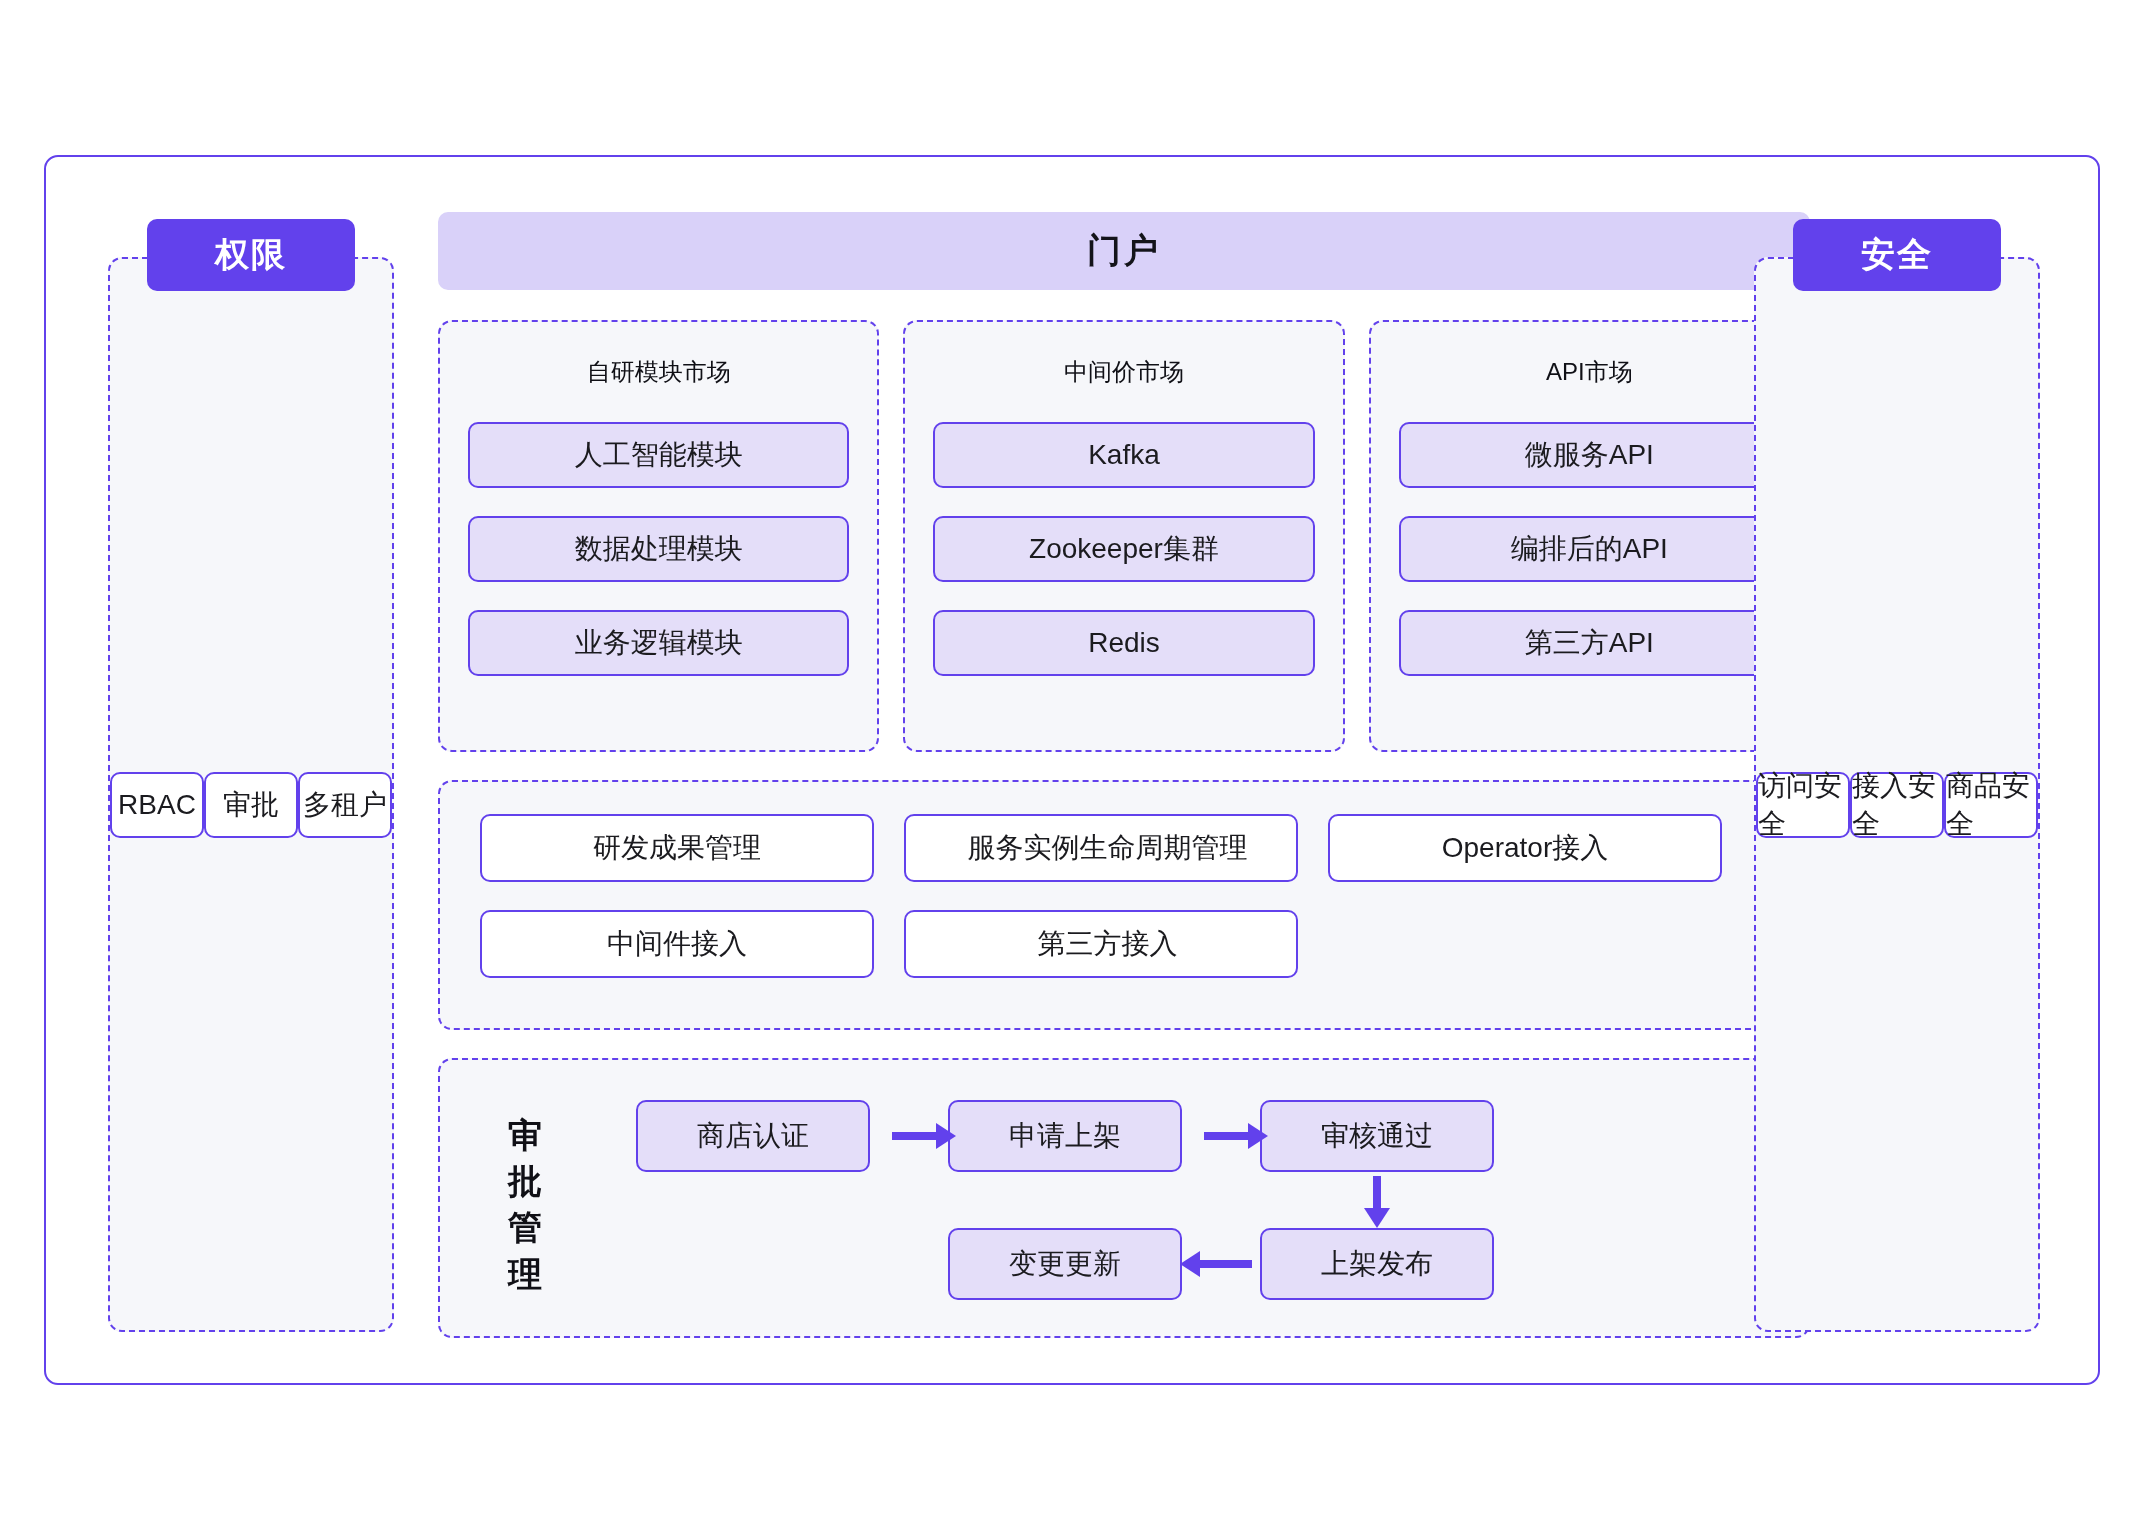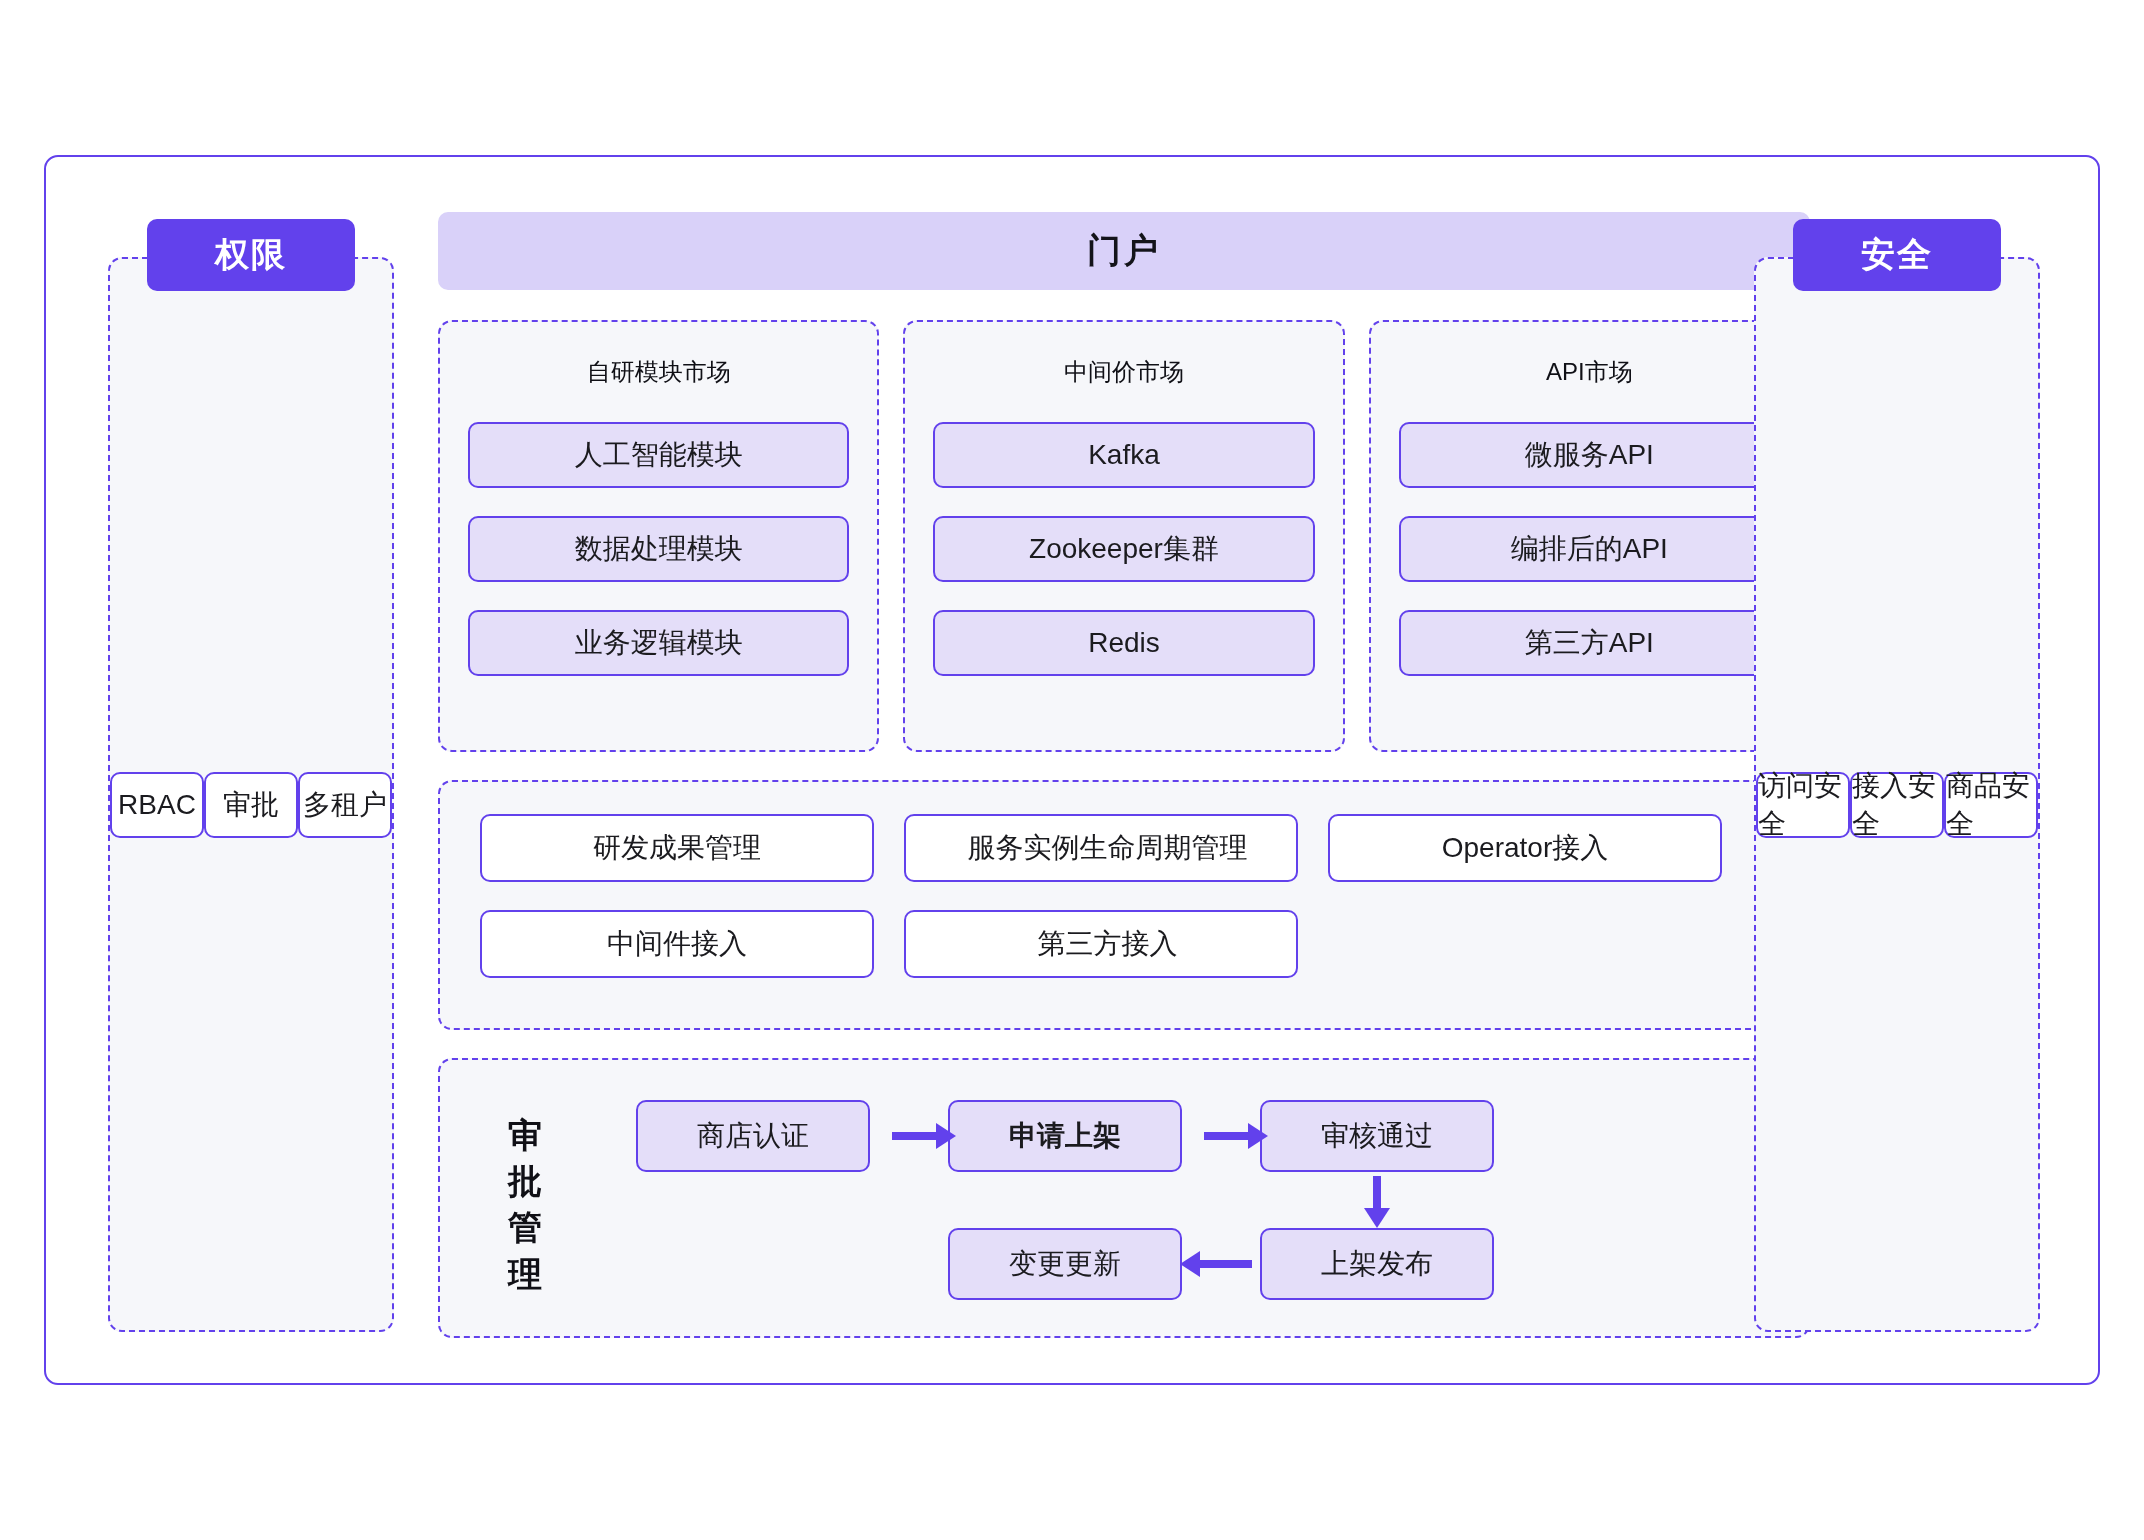--- a/index.html
+++ b/index.html
@@ -205,21 +205,21 @@
     border: 2px solid #6241EC;
     border-radius: 10px;
     display: flex;
     align-items: center;
     justify-content: center;
     font-size: 28px;
     color: #1b1b1f;
     white-space: nowrap;
   }
   .n1 { left: 196px;  top: 40px; text-align: right; }
-  .n2 { left: 508px;  top: 40px; font-weight: bold; }
+  .n2 { left: 508px;  top: 40px; }
   .n3 { left: 820px;  top: 40px; }
   .n4 { left: 820px;  top: 168px; }
   .n5 { left: 508px;  top: 168px; }
 
   
   .arrow-h {
     position: absolute;
     height: 8px;
     background: #6241EC;
   }

